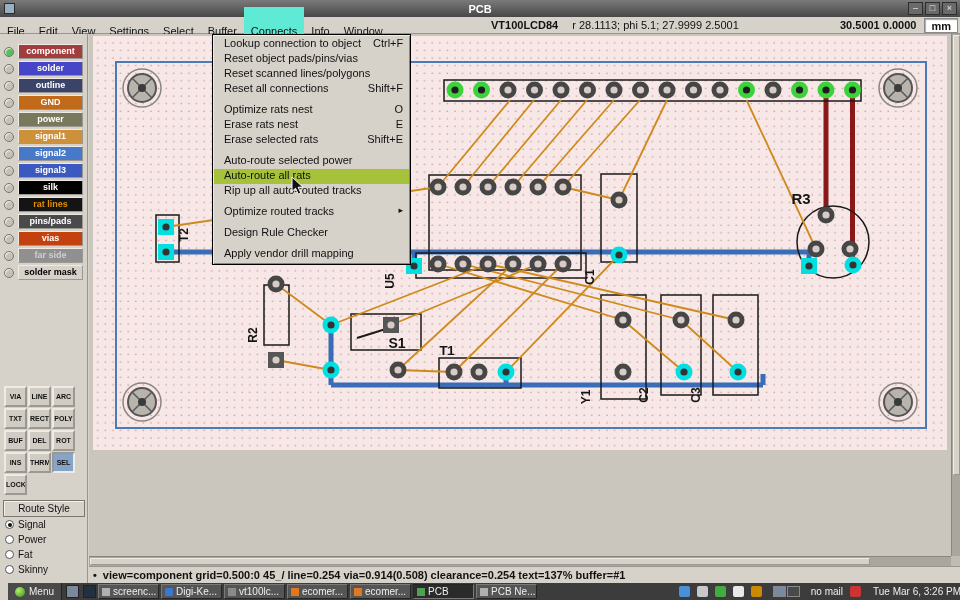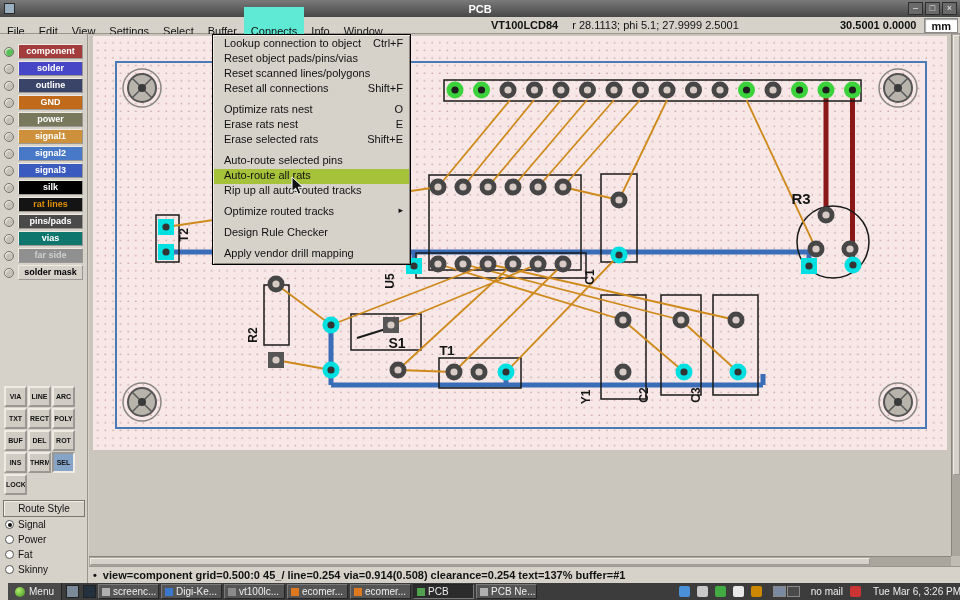--- a/index.html
+++ b/index.html
@@ -167,21 +167,21 @@
       <div class="layer-row">
         <span class="lr-radio"></span>
         <div class="layer-btn" style="background:#141414;color:#e09000">rat lines</div>
       </div>
       <div class="layer-row">
         <span class="lr-radio"></span>
         <div class="layer-btn" style="background:#4a4a4a;color:#ffffff">pins/pads</div>
       </div>
       <div class="layer-row">
         <span class="lr-radio"></span>
-        <div class="layer-btn" style="background:#0f766e;color:#ffffff">vias</div>
+        <div class="layer-btn" style="background:#c2410c;color:#ffffff">vias</div>
       </div>
       <div class="layer-row">
         <span class="lr-radio"></span>
         <div class="layer-btn" style="background:#909090;color:#cfcfcf">far side</div>
       </div>
       <div class="layer-row">
         <span class="lr-radio"></span>
         <div class="layer-btn" style="background:#d6d2ca;color:#000000">solder mask</div>
       </div>
     </div>
@@ -463,21 +463,21 @@
     </div>
     <div class="mi">
       <span class="lab">Erase rats nest</span>
       <span class="sc">E</span>
     </div>
     <div class="mi">
       <span class="lab">Erase selected rats</span>
       <span class="sc">Shift+E</span>
     </div>
     <div class="mi gap">
-      <span class="lab">Auto-route selected pins</span>
+      <span class="lab">Auto-route selected power</span>
       <span class="sc"></span>
     </div>
     <div class="mi hl">
       <span class="lab">Auto-route all rats</span>
       <span class="sc"></span>
     </div>
     <div class="mi">
       <span class="lab">Rip up all auto-routed tracks</span>
       <span class="sc"></span>
     </div>

